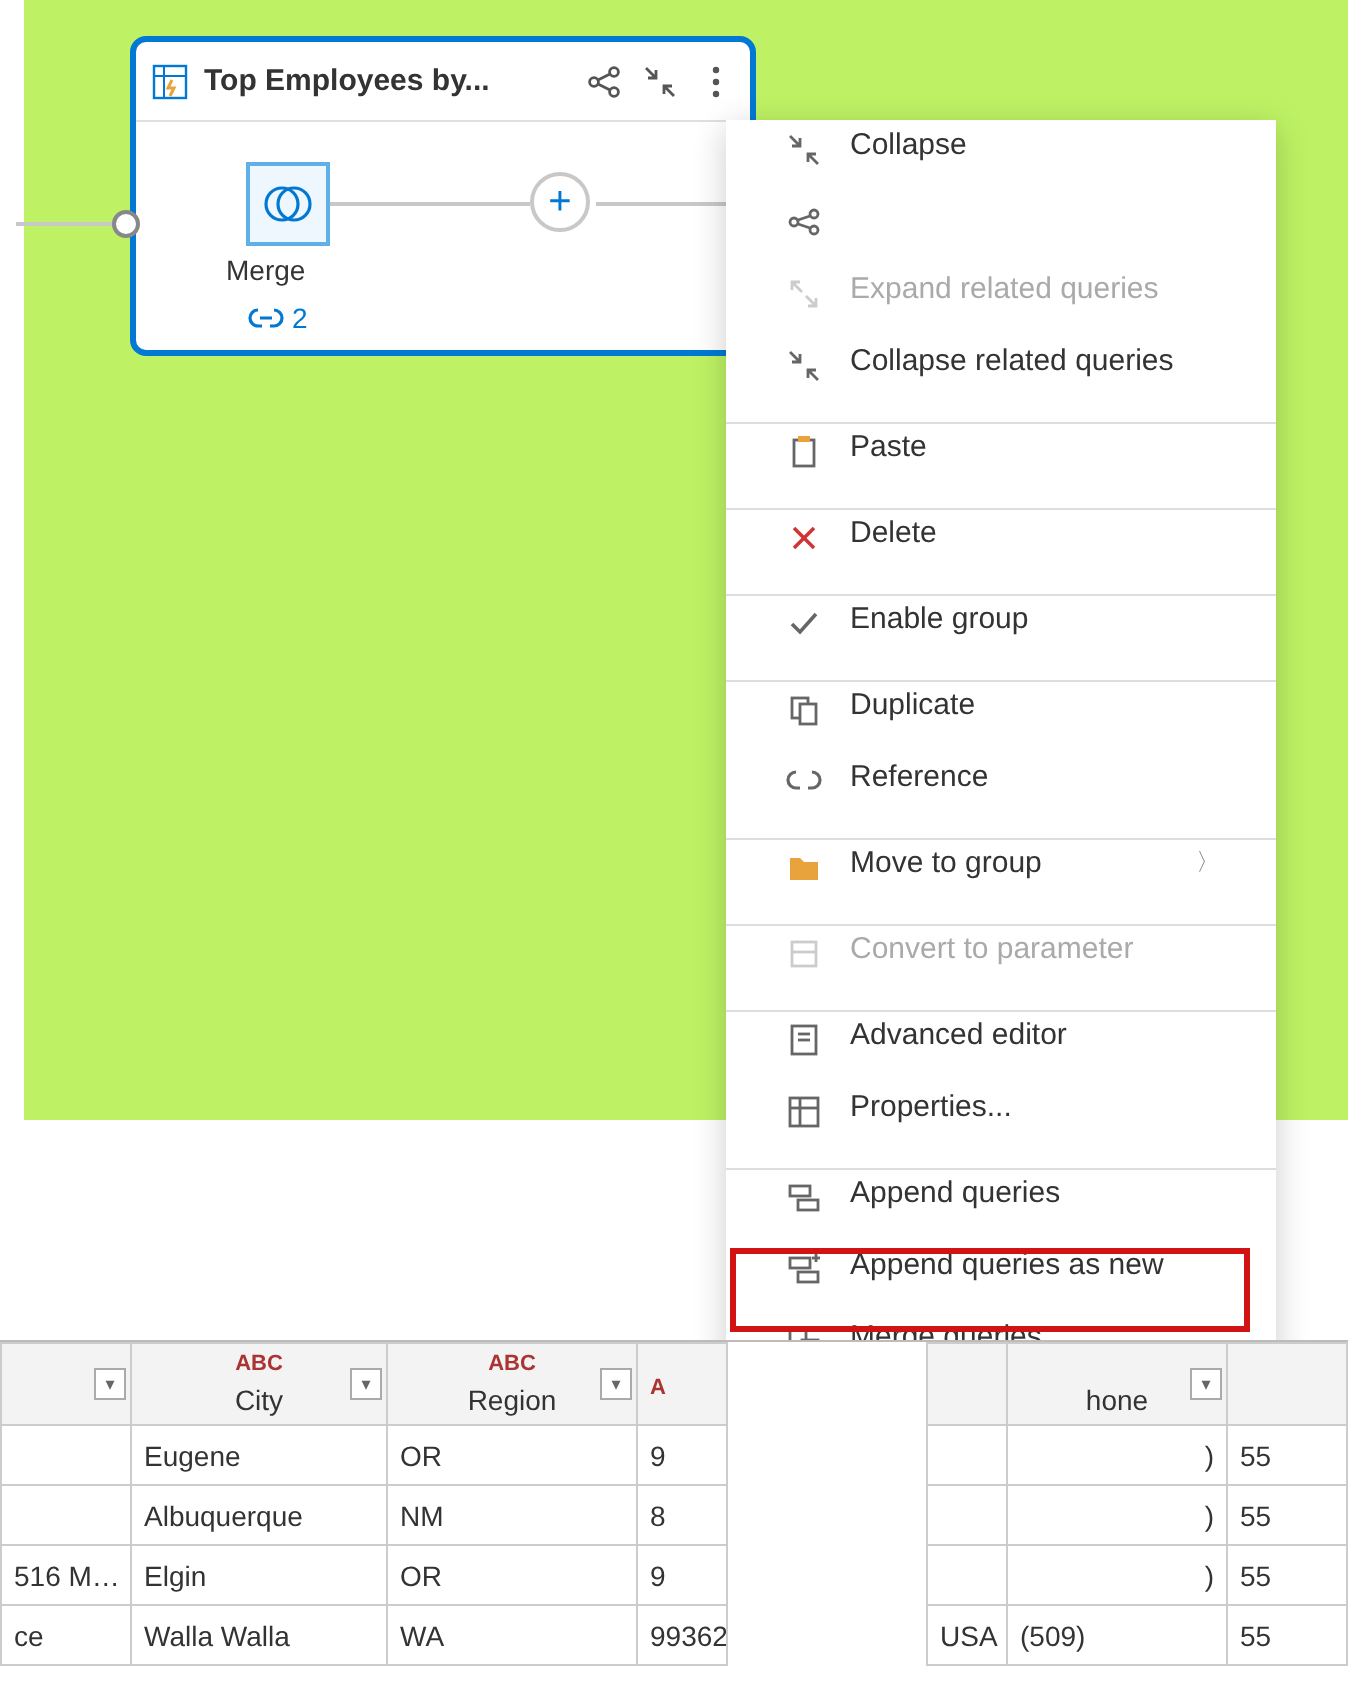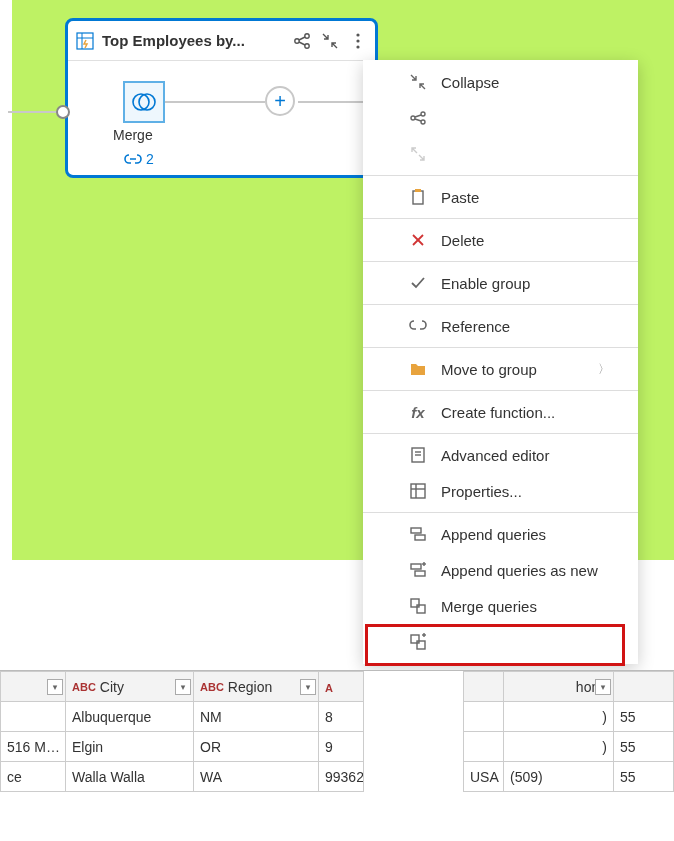--- a/index.html
+++ b/index.html
@@ -128,27 +128,26 @@
       position: absolute;
       left: 363px;
       top: 60px;
       width: 275px;
       background: #fff;
       box-shadow: 0 4px 16px rgba(0,0,0,0.2);
       padding: 4px 0;
     }
     .menu-item {
       display: flex;
-      align-items: center;
+      align-items: flex-start;
       height: 36px;
       padding: 0 28px;
       gap: 12px;
       font-size: 15px;
       cursor: pointer;
-      margin-left: 16px;
     }
     .menu-item.disabled { color: #aaa; }
     .menu-icon {
       width: 22px;
       height: 22px;
       display: flex;
       align-items: center;
       justify-content: center;
       color: #666;
       flex-shrink: 0;
@@ -179,21 +178,21 @@
     th, td {
       border: 1px solid #ccc;
       padding: 4px 6px;
       font-size: 14px;
       text-align: left;
       white-space: nowrap;
       overflow: hidden;
       height: 30px;
     }
     th { background: #f3f3f3; font-weight: 400; position: relative; }
-    .th-inner { display: flex; align-items: center; gap: 4px; height:100%; }
+    .th-inner { display: flex; align-items: center; gap: 4px; height:100%;flex-direction:column; }
     .type-badge { font-size: 11px; color: #a33; font-weight:600; }
     .dd-btn {
       position: absolute;
       right: 2px; top: 50%;
       transform: translateY(-50%);
       width: 16px; height: 16px;
       border: 1px solid #aaa;
       background: #fff;
       display: flex; align-items: center; justify-content: center;
       font-size: 9px; color: #666;
@@ -288,20 +287,30 @@
         </svg>
       </span>
   </div>
   <div class="menu-item disabled">
     <span class="menu-icon">
         <svg width="18" height="18" viewBox="0 0 18 18" fill="none" stroke="#ccc" stroke-width="1.4">
           <path d="M7 3 L3 3 L3 7 M3 3 L8 8"></path>
           <path d="M11 15 L15 15 L15 11 M15 15 L10 10"></path>
         </svg>
       </span>
+    <span>Expand related queries</span>
+  </div>
+  <div class="menu-item">
+    <span class="menu-icon">
+        <svg width="18" height="18" viewBox="0 0 18 18" fill="none" stroke="#666" stroke-width="1.4">
+          <path d="M3 7 L7 7 L7 3 M7 7 L2 2"></path>
+          <path d="M15 11 L11 11 L11 15 M11 11 L16 16"></path>
+        </svg>
+      </span>
+    <span>Collapse related queries</span>
   </div>
   <div class="menu-sep"></div>
   <div class="menu-item">
     <span class="menu-icon">
         <svg width="18" height="18" viewBox="0 0 18 18" fill="none" stroke="#666" stroke-width="1.4">
           <rect x="4" y="3" width="10" height="13"></rect>
           <rect x="6" y="1" width="6" height="3" fill="#e8a33d" stroke="none"></rect>
         </svg>
       </span>
     <span>Paste</span>
@@ -321,42 +330,54 @@
     <span class="menu-icon">
         <svg width="18" height="18" viewBox="0 0 18 18" fill="none" stroke="#666" stroke-width="1.8">
           <path d="M3 9 L7 13 L15 4"></path>
         </svg>
       </span>
     <span>Enable group</span>
   </div>
   <div class="menu-sep"></div>
   <div class="menu-item">
     <span class="menu-icon">
+        <svg width="18" height="18" viewBox="0 0 18 18" fill="none" stroke="#666" stroke-width="1.4">
+          <rect x="3" y="3" width="8" height="10"></rect>
+          <rect x="7" y="6" width="8" height="10" fill="#fff"></rect>
+        </svg>
+      </span>
+    <span>Duplicate</span>
+  </div>
+  <div class="menu-item">
+    <span class="menu-icon">
         <svg width="18" height="18" viewBox="0 0 18 18" fill="none" stroke="#666" stroke-width="1.6">
           <path d="M5 4 A4 4 0 0 0 5 12 L7 12 M13 4 A4 4 0 0 1 13 12 L11 12"></path>
         </svg>
       </span>
     <span>Reference</span>
   </div>
   <div class="menu-sep"></div>
   <div class="menu-item">
     <span class="menu-icon">
         <svg width="18" height="18" viewBox="0 0 18 18">
           <path d="M2 4 L7 4 L9 6 L16 6 L16 15 L2 15 Z" fill="#e8a33d"></path>
         </svg>
       </span>
     <span>Move to group</span>
     <span class="submenu-arrow">〉</span>
   </div>
   <div class="menu-sep"></div>
-  <div class="menu-item">
-    <span class="menu-icon">
-        <span style="font-style:italic;font-weight:600">fx</span>
-      </span>
-    <span>Create function...</span>
+  <div class="menu-item disabled">
+    <span class="menu-icon">
+        <svg width="18" height="18" viewBox="0 0 18 18" fill="none" stroke="#ccc" stroke-width="1.4">
+          <rect x="3" y="3" width="12" height="12"></rect>
+          <line x1="3" y1="8" x2="15" y2="8"></line>
+        </svg>
+      </span>
+    <span>Convert to parameter</span>
   </div>
   <div class="menu-sep"></div>
   <div class="menu-item">
     <span class="menu-icon">
         <svg width="18" height="18" viewBox="0 0 18 18" fill="none" stroke="#666" stroke-width="1.4">
           <rect x="3" y="2" width="12" height="14"></rect>
           <line x1="6" y1="6" x2="12" y2="6"></line>
           <line x1="6" y1="9" x2="12" y2="9"></line>
         </svg>
       </span>
@@ -445,20 +466,30 @@
               <span>hone</span>
             </div>
             <span class="dd-btn">▾</span>
           </th>
         <th class="col-end"></th>
       </tr>
     </thead>
     <tbody id="tbody">
         <tr>
           <td class="col-a"></td>
+          <td class="col-city">Eugene</td>
+          <td class="col-region">OR</td>
+          <td class="col-c">9</td>
+          <td class="col-gap" style="border:none"></td>
+          <td class="col-ctry"></td>
+          <td class="col-phone" style="text-align:right">)</td>
+          <td class="col-end">55</td>
+        </tr>
+        <tr>
+          <td class="col-a"></td>
           <td class="col-city">Albuquerque</td>
           <td class="col-region">NM</td>
           <td class="col-c">8</td>
           <td class="col-gap" style="border:none"></td>
           <td class="col-ctry"></td>
           <td class="col-phone" style="text-align:right">)</td>
           <td class="col-end">55</td>
         </tr>
         <tr>
           <td class="col-a">516 M…</td>

